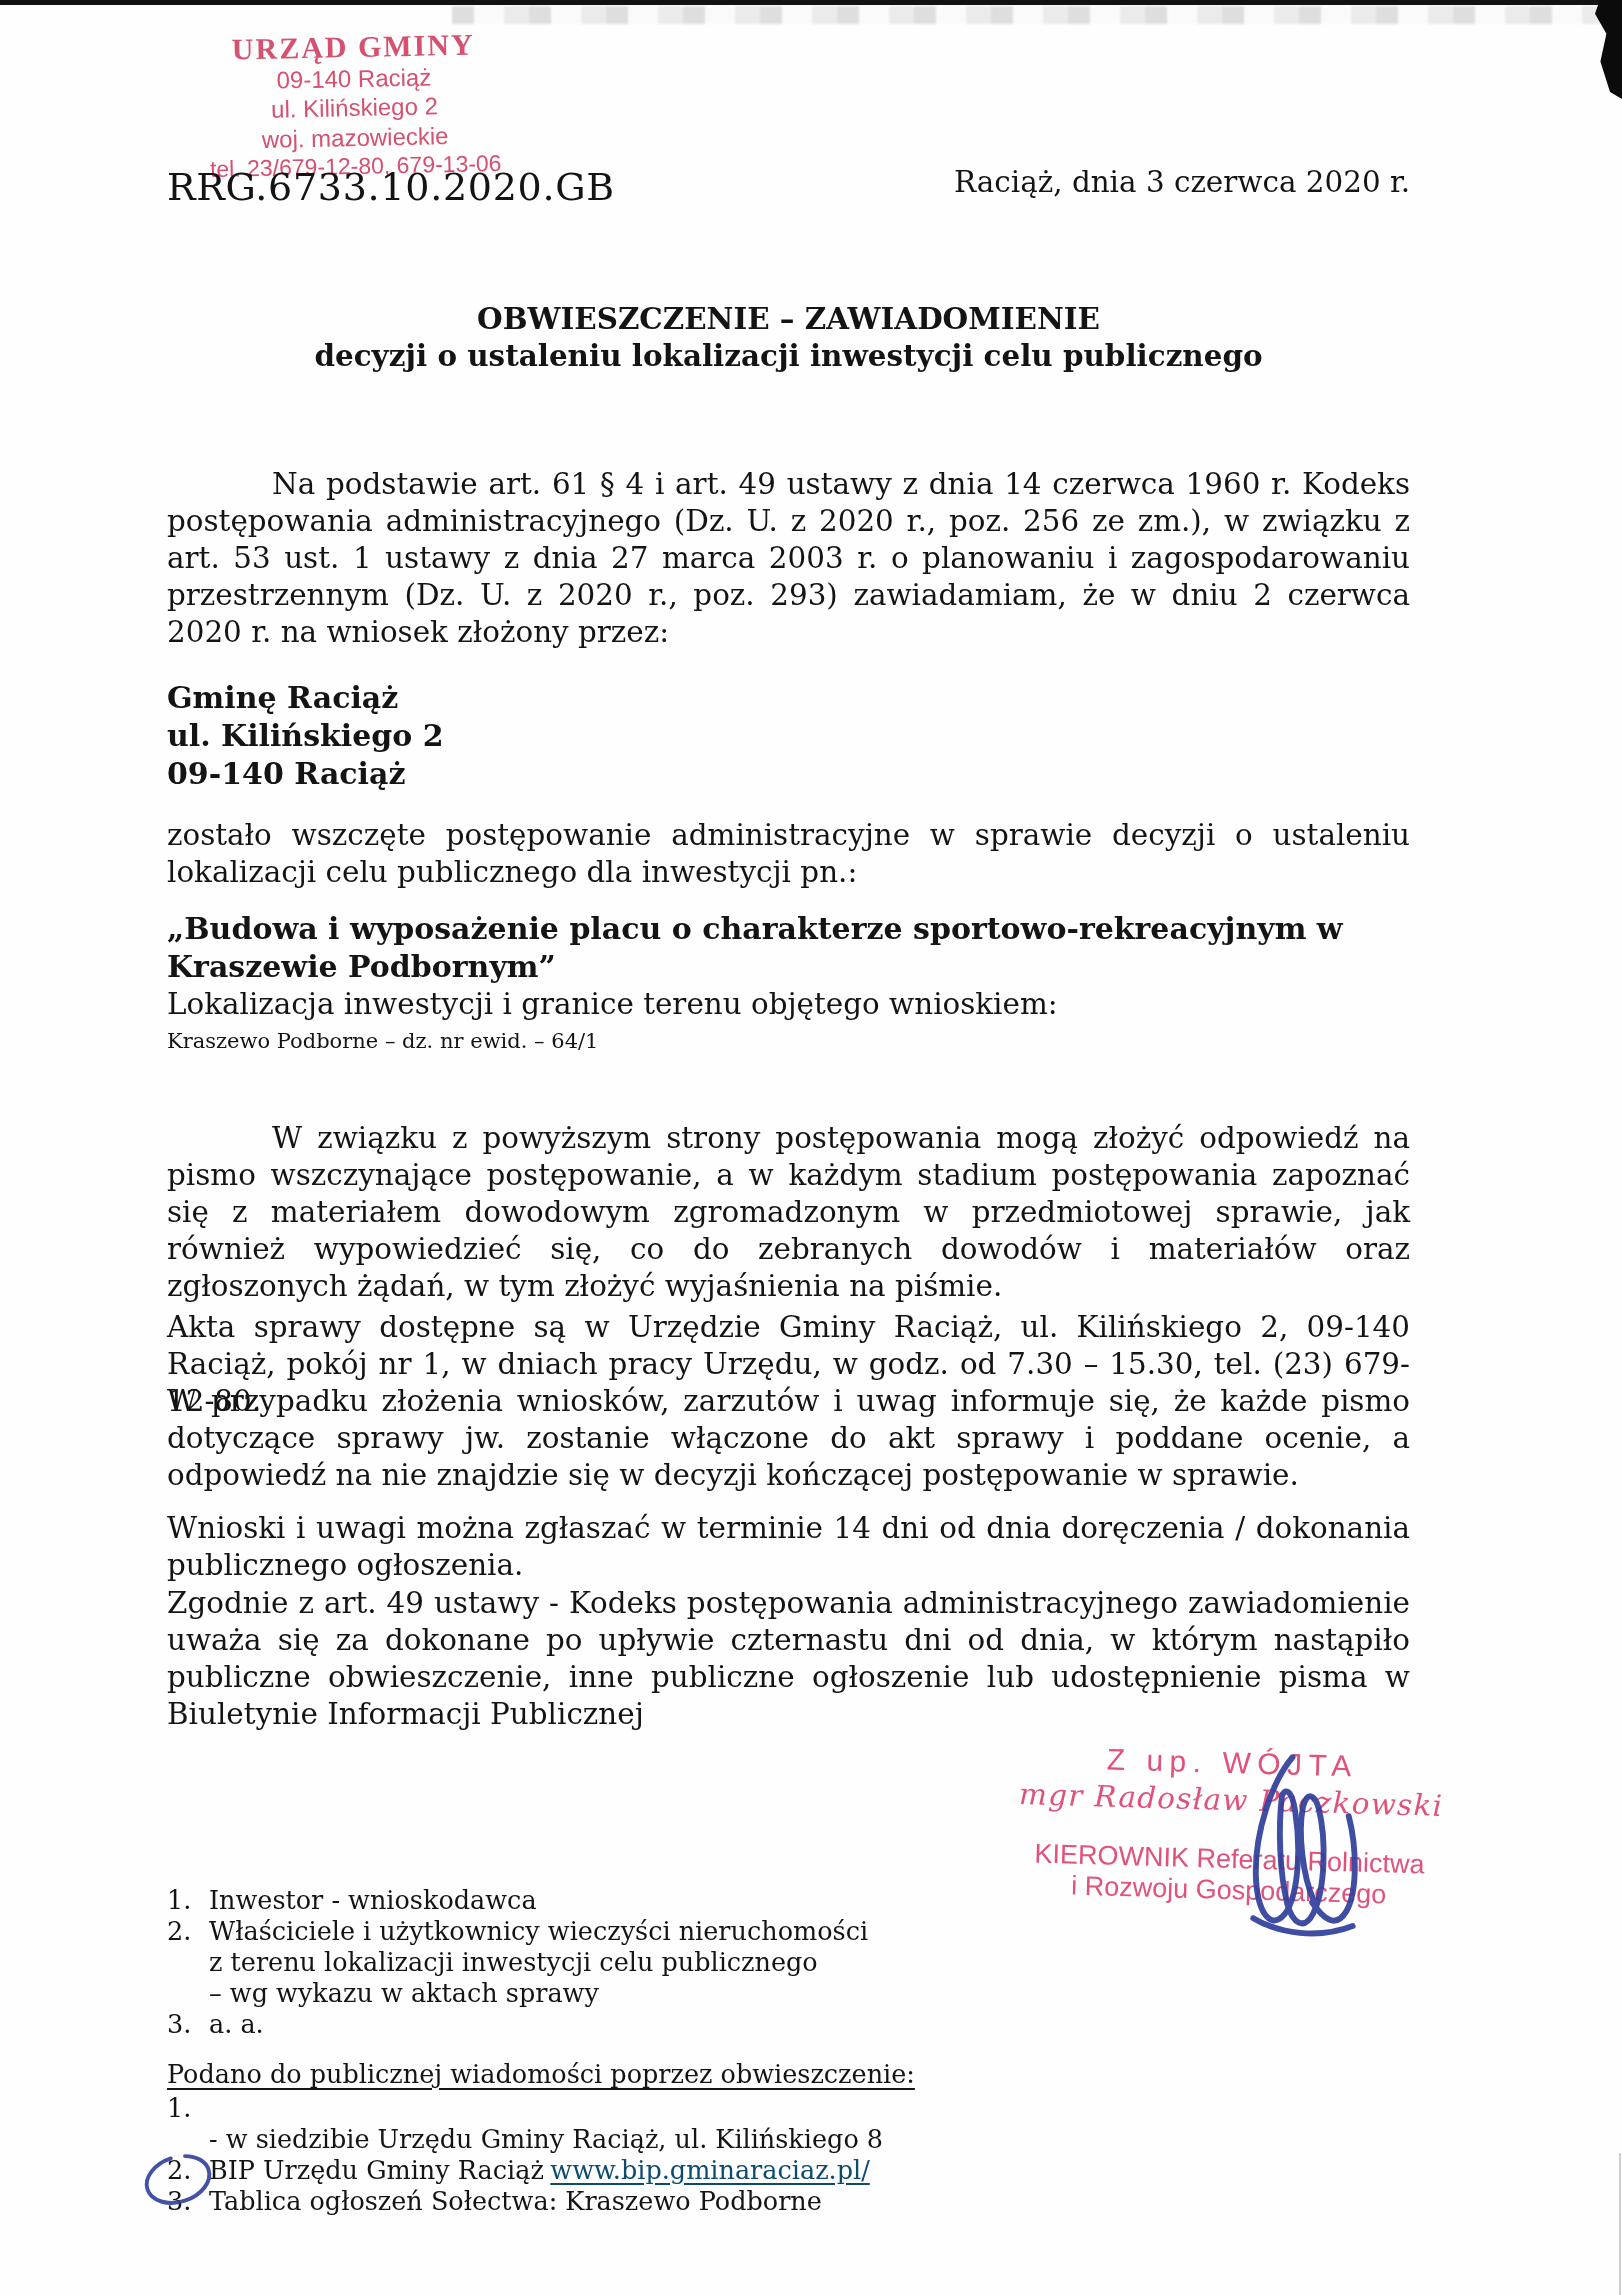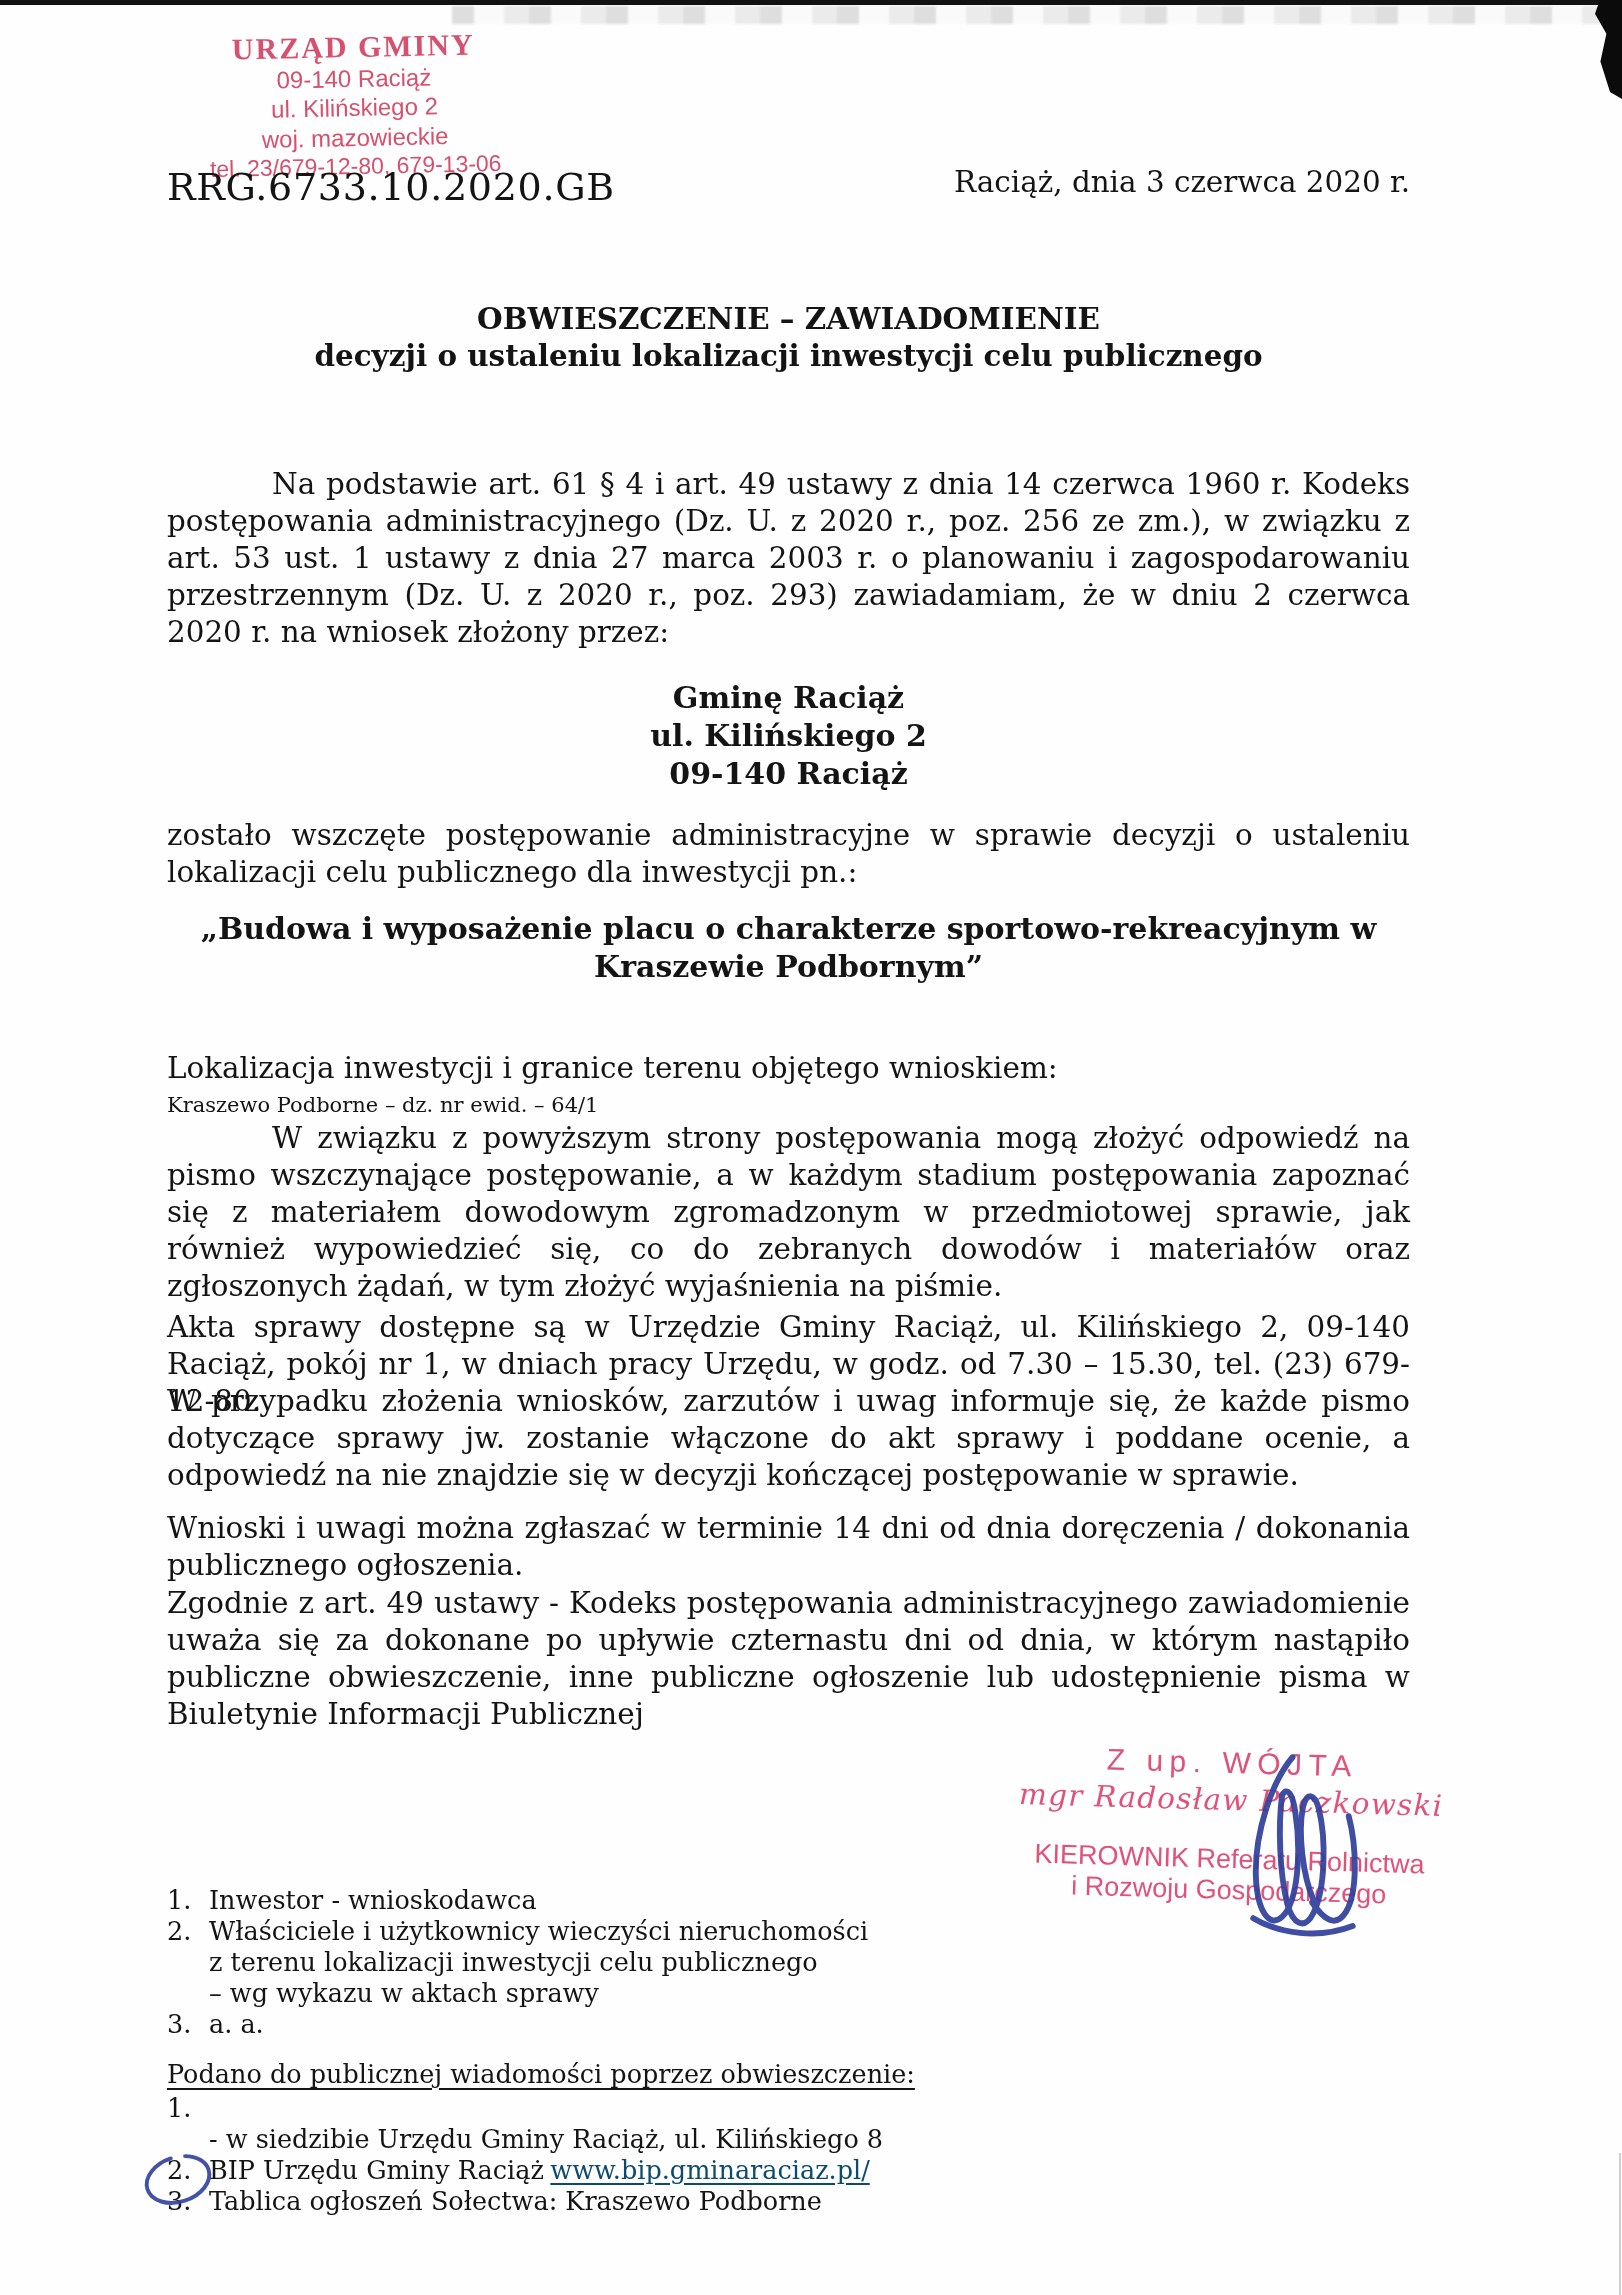--- a/index.html
+++ b/index.html
@@ -34,21 +34,21 @@
   .date-line{position:absolute;top:130px;left:954px;width:458px;font-size:29.4px;margin-top:35px;}
 
   
   .doc-title{position:absolute;top:300px;left:167px;width:1243px;text-align:center;
     font-weight:bold;font-size:29.4px;line-height:37px;}
 
   
   .para{position:absolute;left:167px;width:1243px;margin:0;
     font-size:29.4px;line-height:37px;text-align:justify;}
   .indent{text-indent:105px;}
-  .center-bold{position:absolute;left:167px;width:1243px;text-align:center;
+  .center-bold{position:absolute;left:167px;width:1243px;text-align:left;
     font-weight:bold;font-size:30px;line-height:38px;}
   .loc-label{font-size:29.4px;line-height:37px;}
   .loc-value{font-weight:normal;font-size:21px;line-height:37px;}
 
   
   .sig-stamp{position:absolute;top:1746px;left:995px;width:471px;text-align:center;
     color:#e0527a;font-family:"Liberation Sans",sans-serif;transform:rotate(1.6deg);}
   .sig-stamp .s1{font-size:30px;letter-spacing:6.5px;}
   .sig-stamp .s2{font-family:"DejaVu Serif",serif;font-style:italic;font-size:29.4px;margin-top:2.6px;letter-spacing:1.3px;}
   .sig-stamp .s3{font-size:27px;margin-top:27.5px;}
@@ -101,21 +101,21 @@
     <div>09-140 Raciąż</div>
   </div>
 
   <p class="para" style="top:817px;">zostało wszczęte postępowanie administracyjne w sprawie decyzji o ustaleniu lokalizacji celu publicznego dla inwestycji pn.:</p>
 
   <div class="center-bold" style="top:910px;">
     <div>„Budowa i wyposażenie placu o charakterze sportowo-rekreacyjnym w</div>
     <div>Kraszewie Podbornym”</div>
   </div>
 
-  <div class="para" style="top:1050px;text-align:left;">
+  <div class="para" style="top:986px;text-align:left;">
     <div class="loc-label">Lokalizacja inwestycji i granice terenu objętego wnioskiem:</div>
     <div class="loc-value">Kraszewo Podborne – dz. nr ewid. – 64/1</div>
   </div>
 
   <p class="para indent" style="top:1120px;">W związku z powyższym strony postępowania mogą złożyć odpowiedź na pismo wszczynające postępowanie, a w każdym stadium postępowania zapoznać się z materiałem dowodowym zgromadzonym w przedmiotowej sprawie, jak również wypowiedzieć się, co do zebranych dowodów i materiałów oraz zgłoszonych żądań, w tym złożyć wyjaśnienia na piśmie.</p>
   <p class="para" style="top:1309px;">Akta sprawy dostępne są w Urzędzie Gminy Raciąż, ul. Kilińskiego 2, 09-140 Raciąż, pokój nr 1, w dniach pracy Urzędu, w godz. od 7.30 – 15.30, tel. (23) 679-12-80.</p>
   <p class="para" style="top:1383px;">W przypadku złożenia wniosków, zarzutów i uwag informuje się, że każde pismo dotyczące sprawy jw. zostanie włączone do akt sprawy i poddane ocenie, a odpowiedź na nie znajdzie się w decyzji kończącej postępowanie w sprawie.</p>
   <p class="para" style="top:1510px;">Wnioski i uwagi można zgłaszać w terminie 14 dni od dnia doręczenia / dokonania publicznego ogłoszenia.</p>
   <p class="para" style="top:1585px;">Zgodnie z art. 49 ustawy - Kodeks postępowania administracyjnego zawiadomienie uważa się za dokonane po upływie czternastu dni od dnia, w którym nastąpiło publiczne obwieszczenie, inne publiczne ogłoszenie lub udostępnienie pisma w Biuletynie Informacji Publicznej</p>
 

